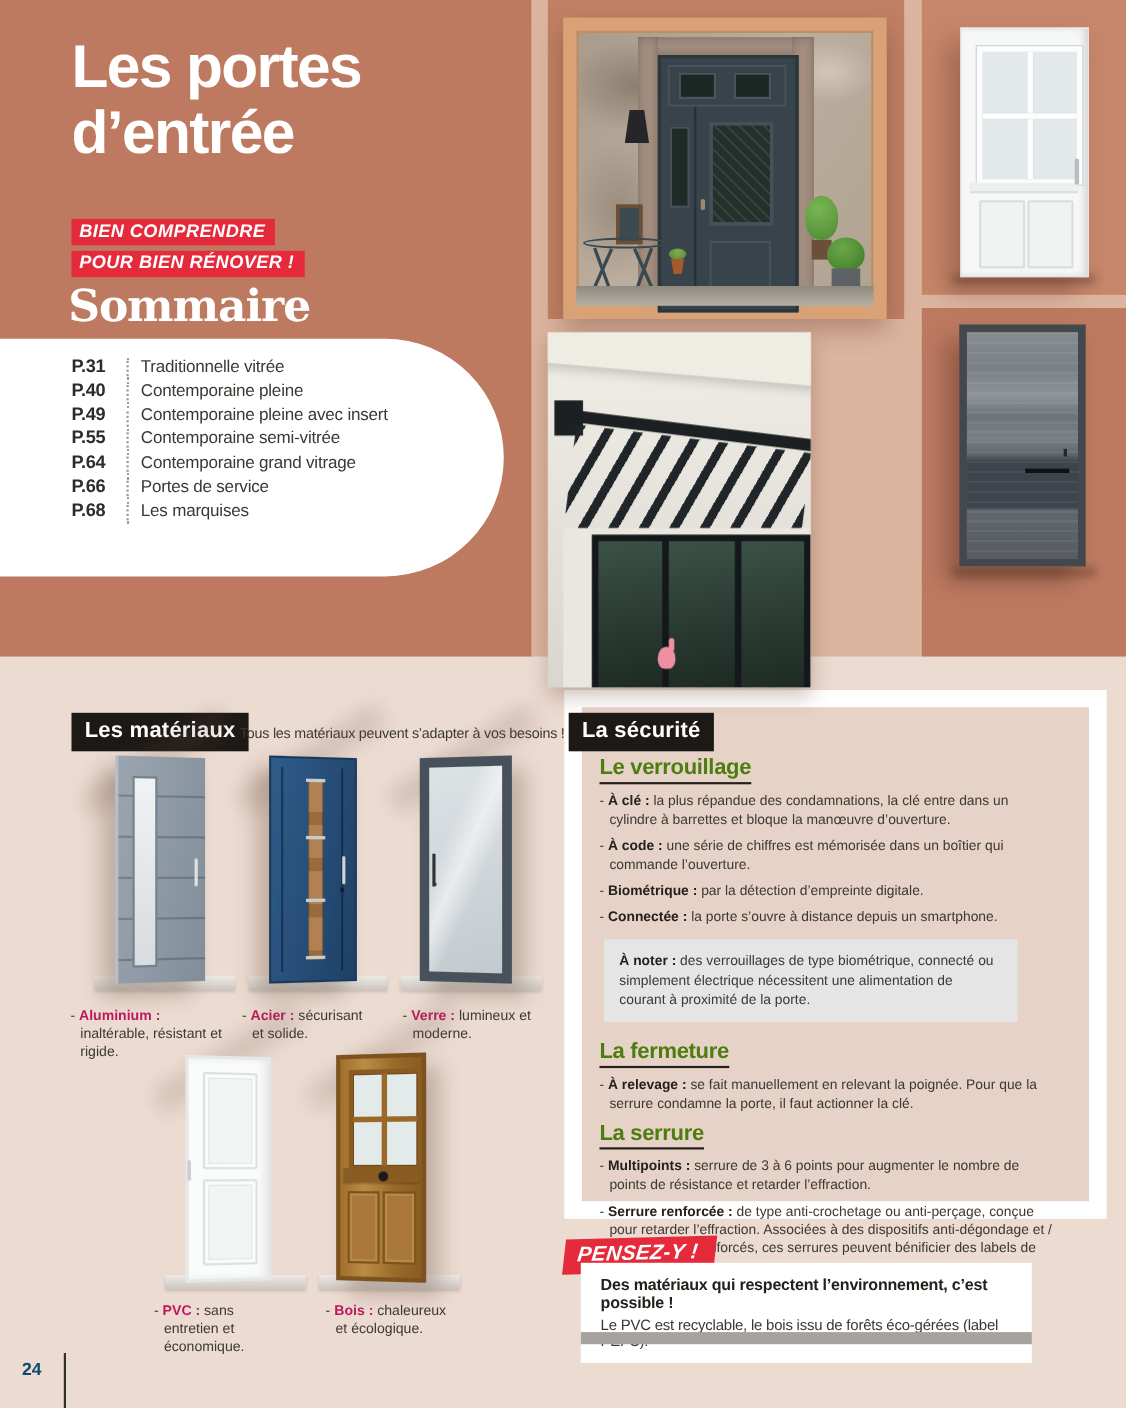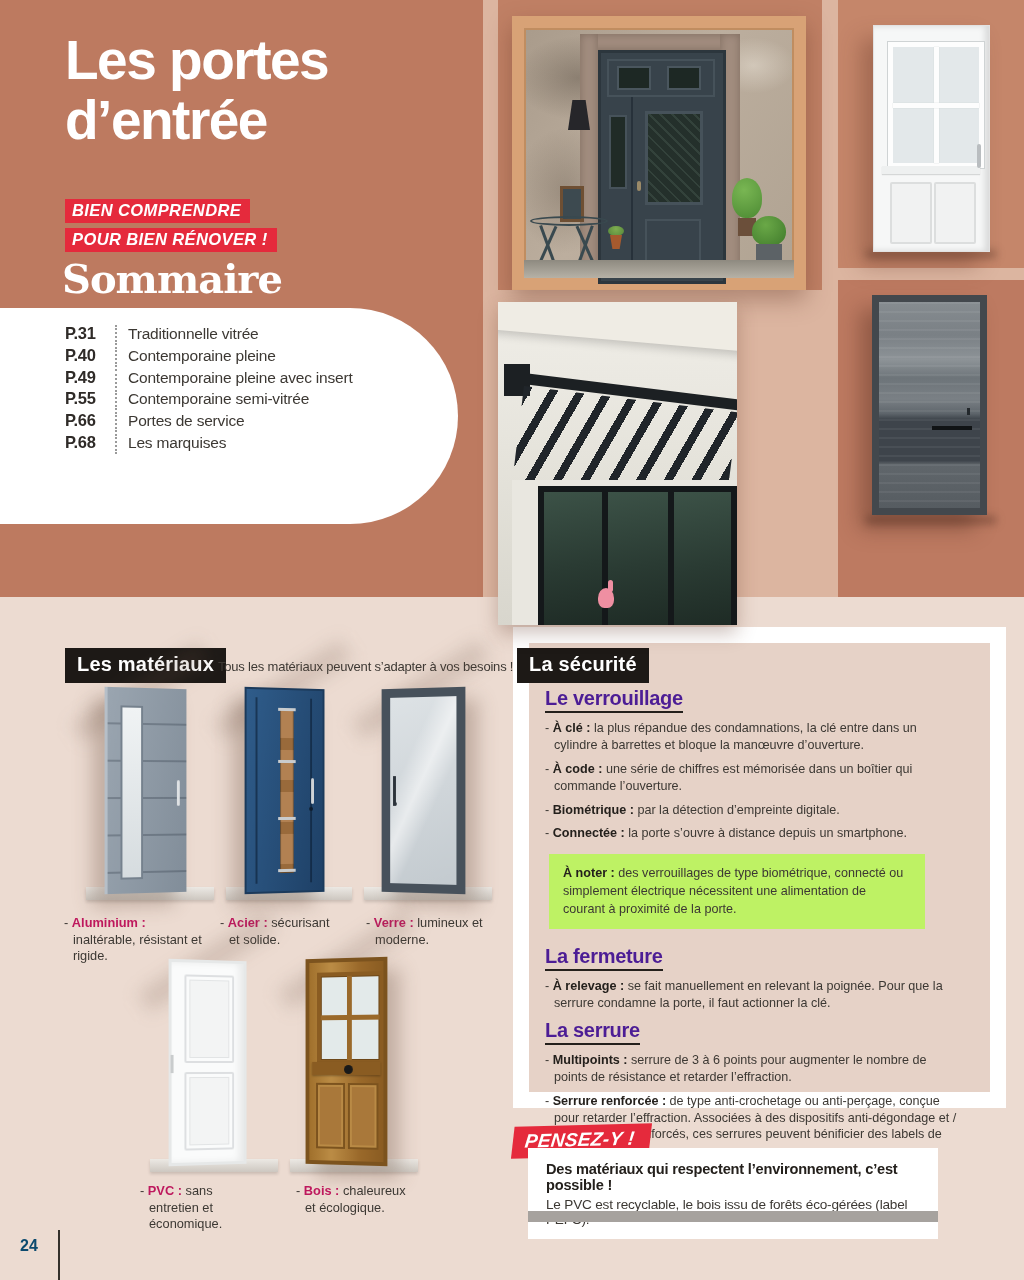--- a/index.html
+++ b/index.html
@@ -177,28 +177,28 @@
              padding-left:9px;text-indent:-9px;}
   .mat-label b{color:#be185d;}
   .mat-label b::after{content:" : ";}
   .mat-label::before{content:"- ";}
 
   
   .sec-white{position:absolute;left:513px;top:30px;width:493px;height:481px;background:#fff;}
   .sec-panel{position:absolute;left:16px;top:16px;width:461px;height:449px;background:#e6d2c7;}
   .sec-badge{position:absolute;left:4px;top:21px;}
   .sec-content{position:absolute;left:32px;top:60px;width:412px;}
-  .sec-h{display:inline-block;font-size:20px;font-weight:bold;color:#4c1d95;letter-spacing:-.3px;
+  .sec-h{display:inline-block;font-size:20px;font-weight:bold;color:#4d7c0f;letter-spacing:-.3px;
          border-bottom:2px solid #24201c;padding-bottom:1px;margin:0 0 7px 0;}
   .sec-li{font-size:12.6px;line-height:1.34;color:#3c3833;margin-bottom:7px;
           padding-left:9px;text-indent:-9px;}
   .sec-li::before{content:"- ";}
   .sec-li b{color:#24201c;}
   .sec-li b::after{content:" : ";}
-  .notebox{background:#bef264;padding:11px 14px;width:348px;margin:12px 0 16px 4px;
+  .notebox{background:#e5e5e5;padding:11px 14px;width:348px;margin:12px 0 16px 4px;
            font-size:12.6px;line-height:1.4;color:#3c3833;}
   .notebox b{color:#24201c;}
   .notebox b::after{content:" : ";}
 
   
   .pensez-badge{position:absolute;left:513px;top:528px;background:#e52a3c;color:#fff;
                 font-style:italic;font-weight:bold;font-size:19px;letter-spacing:.3px;
                 padding:4px 16px 6px 12px;transform:skewX(-8deg) rotate(-1.5deg);}
   .pensez-box{position:absolute;left:528px;top:551px;width:374px;background:#fff;
               padding:13px 18px 12px;}
@@ -247,20 +247,25 @@
         </div>
         <div class="toc-row">
           <span class="toc-num">P.49</span>
           <span class="toc-sep"></span>
           <span class="toc-label">Contemporaine pleine avec insert</span>
         </div>
         <div class="toc-row">
           <span class="toc-num">P.55</span>
           <span class="toc-sep"></span>
           <span class="toc-label">Contemporaine semi-vitrée</span>
+        </div>
+        <div class="toc-row">
+          <span class="toc-num">P.64</span>
+          <span class="toc-sep"></span>
+          <span class="toc-label">Contemporaine grand vitrage</span>
         </div>
         <div class="toc-row">
           <span class="toc-num">P.66</span>
           <span class="toc-sep"></span>
           <span class="toc-label">Portes de service</span>
         </div>
         <div class="toc-row">
           <span class="toc-num">P.68</span>
           <span class="toc-sep"></span>
           <span class="toc-label">Les marquises</span>

